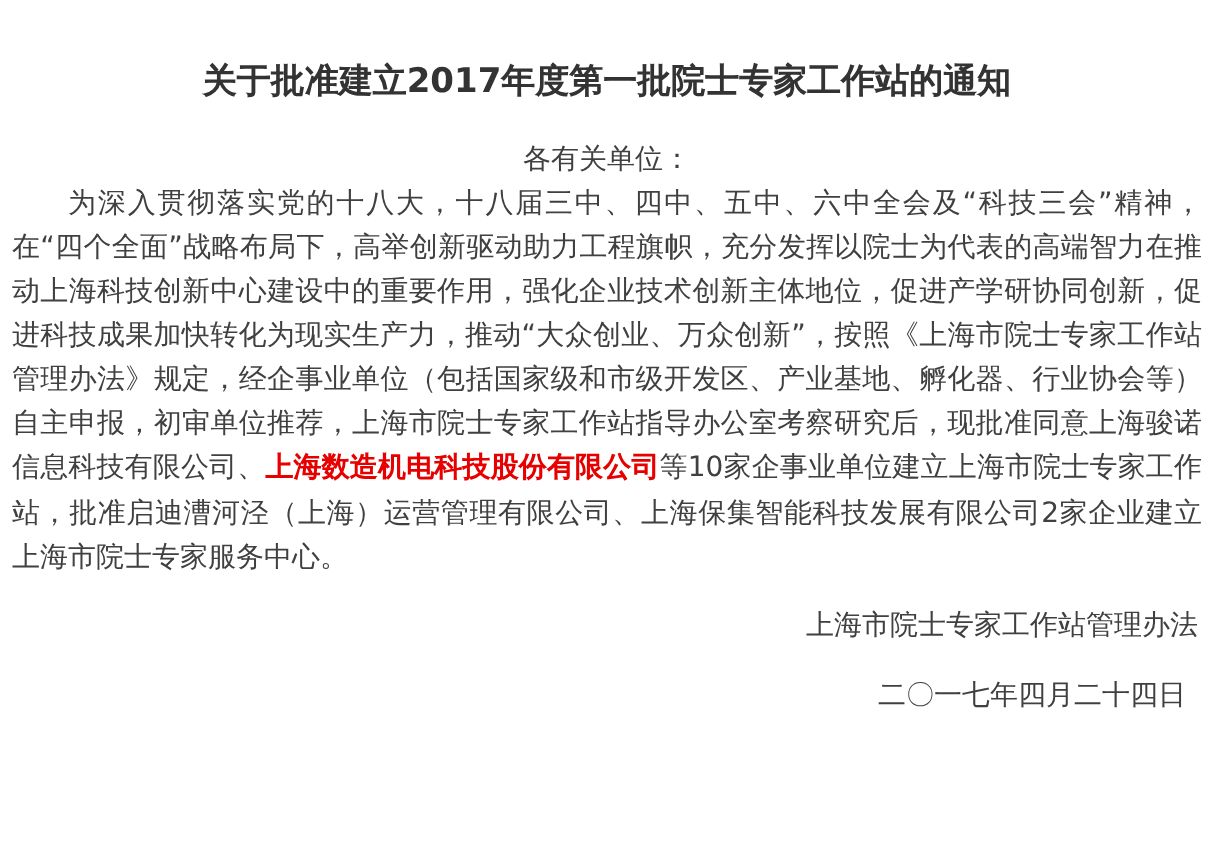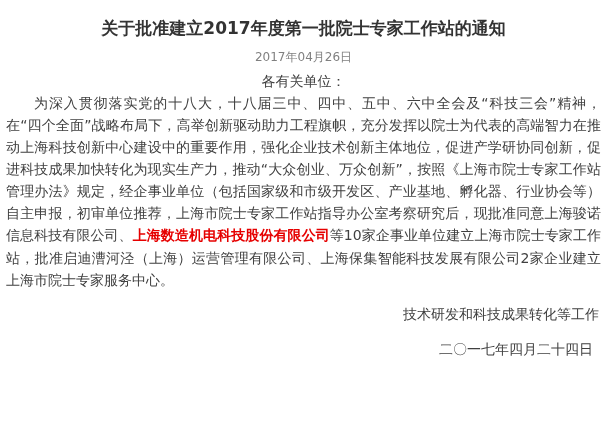--- a/index.html
+++ b/index.html
@@ -12,21 +12,21 @@
     font-family: "DejaVu Sans", sans-serif;
   }
   .doc {
     box-sizing: border-box;
     width: 607px;
     height: 427px;
     padding: 13px 6px 0 6px;
     background: #ffffff;
   }
   .title {
-    margin: 3px;
+    margin: 16px;
     font-size: 17px;
     line-height: 24px;
     font-weight: bold;
     color: #333333;
     text-align: center;
   }
   .pub-date {
     margin-top: 10px;
     font-size: 12px;
     line-height: 14px;
@@ -68,20 +68,19 @@
     line-height: 22px;
     color: #404040;
     text-align: right;
   }
 </style>
 </head>
 <body>
 
 <div class="doc">
   <h1 class="title">关于批准建立2017年度第一批院士专家工作站的通知</h1>
-  <div class="pub-date">2017年04月26日</div>
   <div class="salutation">各有关单位：</div>
   <div class="paragraphs" id="paragraphs">
       <p><span class="">为深入贯彻落实党的十八大，十八届三中、四中、五中、六中全会及“科技三会”精神，在“四个全面”战略布局下，高举创新驱动助力工程旗帜，充分发挥以院士为代表的高端智力在推动上海科技创新中心建设中的重要作用，强化企业技术创新主体地位，促进产学研协同创新，促进科技成果加快转化为现实生产力，推动“大众创业、万众创新”，按照《上海市院士专家工作站管理办法》规定，经企事业单位（包括国家级和市级开发区、产业基地、孵化器、行业协会等）自主申报，初审单位推荐，上海市院士专家工作站指导办公室考察研究后，现批准同意上海骏诺信息科技有限公司、</span><span class="highlight">上海数造机电科技股份有限公司</span><span class="">等10家企事业单位建立上海市院士专家工作站，批准启迪漕河泾（上海）运营管理有限公司、上海保集智能科技发展有限公司2家企业建立上海市院士专家服务中心。</span></p>
     </div>
-  <div class="sig">技术研发和科技成果转化等工作</div>
+  <div class="sig">上海市院士专家工作站管理办法</div>
   <div class="sig-date">二〇一七年四月二十四日</div>
 </div>
 
 </body></html>

